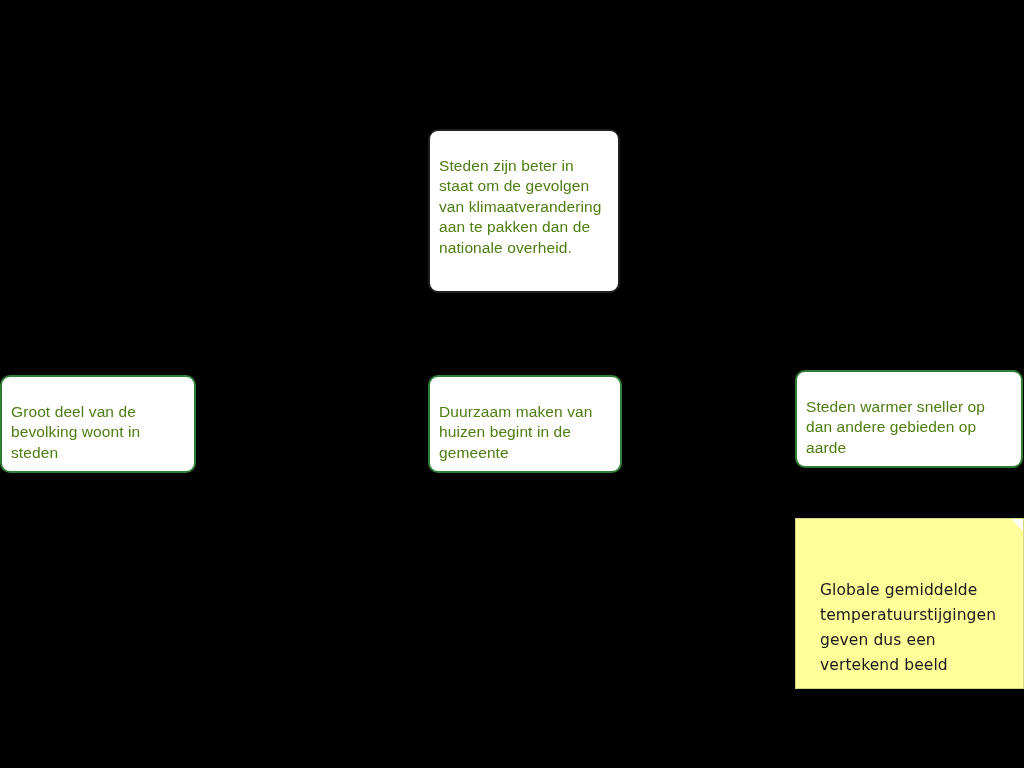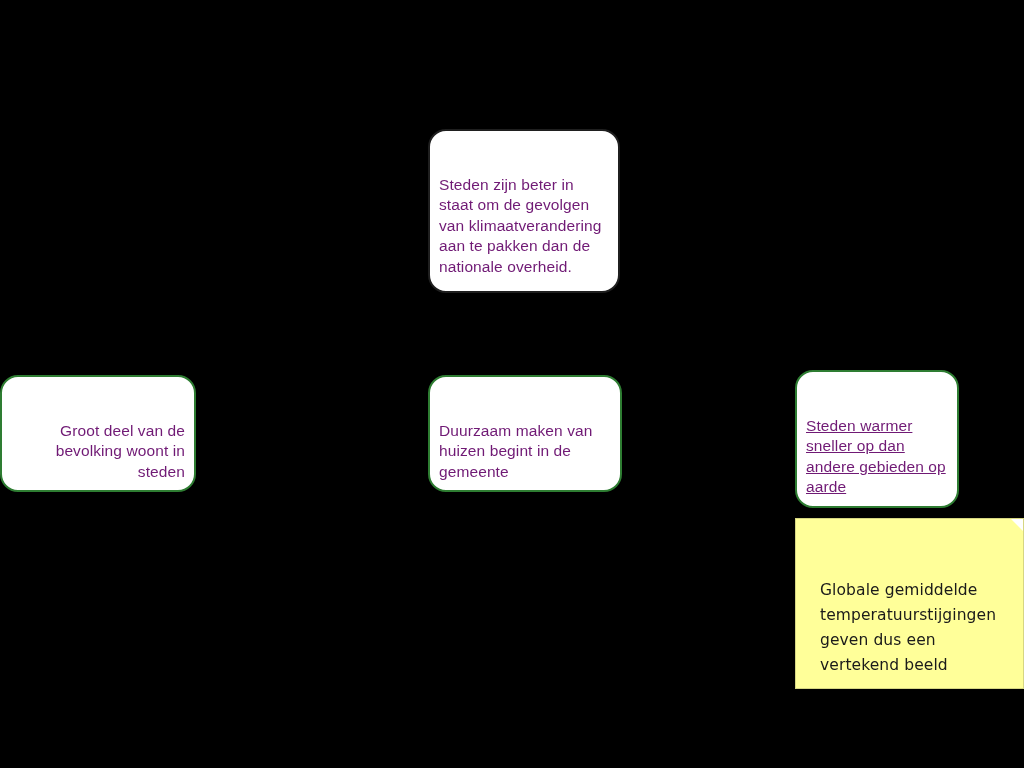--- a/index.html
+++ b/index.html
@@ -19,23 +19,23 @@
     left: 0;
     top: 0;
     width: 1024px;
     height: 768px;
     background: #000000;
   }
   .node {
     position: absolute;
     box-sizing: border-box;
     background: #ffffff;
-    color: #701a75;
-    border-radius: 18px;
-    padding: 23px 9px 8px 9px;
+    color: #4d7c0f;
+    border-radius: 10px;
+    padding: 4px 9px 8px 9px;
     font-size: 15.5px;
     line-height: 20.5px;
     white-space: pre-line;
     letter-spacing: 0.1px;
   }
   .node.claim {
     border: 2px solid #1f1f1f;
   }
   .node.reason {
     border: 2px solid #2e7d32;
@@ -65,29 +65,29 @@
 </style>
 </head>
 <body>
 
 <div id="canvas">
 
   <div class="node claim" style="left:428px; top:129px; width:192px; min-height:164px;">
     <span>Steden zijn beter in staat om de gevolgen van klimaatverandering aan te pakken dan de nationale overheid.</span>
   </div>
 
-  <div class="node reason" style="left:0px; top:375px; width:196px; min-height:75px;text-align:right;">
+  <div class="node reason" style="left:0px; top:375px; width:196px; min-height:75px;">
     <span>Groot deel van de bevolking woont in steden</span>
   </div>
 
   <div class="node reason" style="left:428px; top:375px; width:194px; min-height:75px;">
     <span>Duurzaam maken van huizen begint in de gemeente</span>
   </div>
 
-  <div class="node reason" style="left:795px; top:370px; width:164px; min-height:95px;text-decoration:underline;">
+  <div class="node reason" style="left:795px; top:370px; width:228px; min-height:95px;">
     <span>Steden warmer sneller op dan andere gebieden op aarde</span>
   </div>
 
   <div class="note" style="left:795px; top:518px; width:229px; min-height:128px;padding-left:24px;">
     <span class="note-fold"></span>
     <span>Globale gemiddelde temperatuurstijgingen geven dus een vertekend beeld</span>
   </div>
 
 </div>
 

